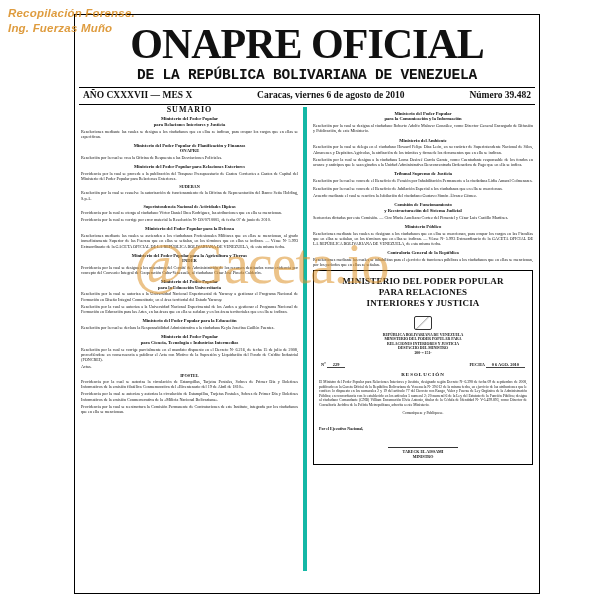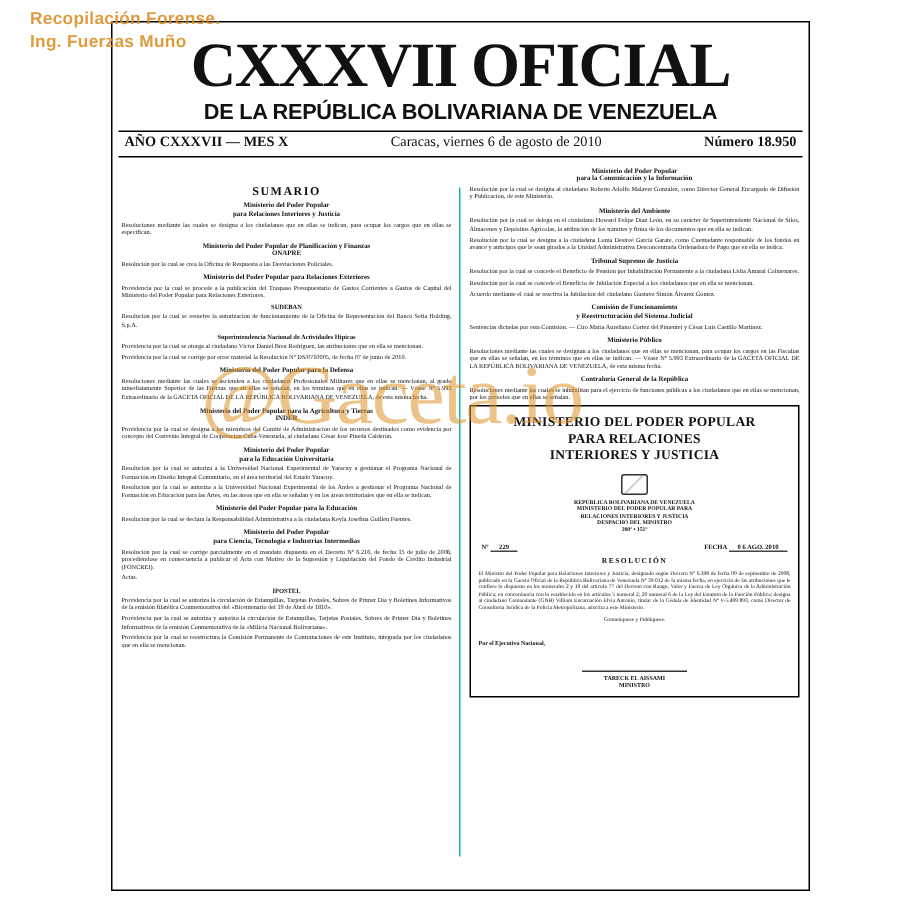--- a/index.html
+++ b/index.html
@@ -12,30 +12,31 @@
     height: 614px;
     font-family: "Liberation Serif", serif;
     color: #111;
     position: relative;
     overflow: hidden;
   }
 
   
   .wm-top {
     position: absolute;
-    left: 20px;
+    left: 8px;
     top: 6px;
     color: #d98b1e;
     font-family: "Liberation Sans", sans-serif;
     font-size: 11.5px;
     line-height: 15px;
     font-weight: bold;
     letter-spacing: .2px;
     z-index: 40;
     opacity: .85;
+    font-style: italic;
   }
   .wm-top div { white-space: nowrap; }
 
   
   .wm-big {
     position: absolute;
     left: 134px;
     top: 232px;
     font-family: "Liberation Serif", serif;
     font-size: 56px;
@@ -67,21 +68,21 @@
   }
   .masthead .title {
     font-family: "Liberation Serif", serif;
     font-weight: bold;
     font-size: 42px;
     line-height: 42px;
     letter-spacing: -1px;
     white-space: nowrap;
   }
   .masthead .subtitle {
-    font-family: Liberation Sans, sans-serif;
+    font-family: Liberation Mono, monospace;
     font-weight: bold;
     font-size: 14.5px;
     line-height: 16px;
     letter-spacing: -0.2px;
     margin-top: 2px;
     white-space: nowrap;
   }
   .rule {
     border-top: 1px solid #000;
     margin: 4px 4px 0 4px;
@@ -91,39 +92,39 @@
   .issueline {
     display: flex;
     justify-content: space-between;
     align-items: flex-end;
     font-family: "Liberation Serif", serif;
     font-size: 9.5px;
     font-weight: bold;
     padding: 2px 8px 2px 8px;
   }
   .issueline .center {
-    font-weight: normal;
+    font-weight: bold;
     font-size: 9.5px;
   }
 
   
   .body {
     display: flex;
     padding: 2px 6px 4px 6px;
     height: 470px;
     box-sizing: border-box;
   }
   .col {
     width: 50%;
     box-sizing: border-box;
     font-size: 4.2px;
     line-height: 5.2px;
     text-align: justify;
   }
-  .col.left { padding-right: 5px; border-right: 1px solid #14b8a6; margin-top: 18px; }
+  .col.left { padding-right: 5px; border-right: 4px solid #14b8a6; }
   .col.right { padding-left: 6px; }
 
   .sumario {
     text-align: center;
     font-weight: bold;
     font-size: 8px;
     letter-spacing: 1px;
     margin-bottom: 3px;
   }
   .org {
@@ -226,28 +227,28 @@
 <body>
 
 <div class="wm-top">
   <div>Recopilación Forense.</div>
   <div>Ing. Fuerzas Muño</div>
 </div>
 
 <div class="page">
 
   <div class="masthead">
-    <div class="title">CXXXVII OFICIAL</div>
+    <div class="title">ONAPRE OFICIAL</div>
     <div class="subtitle">DE LA REPÚBLICA BOLIVARIANA DE VENEZUELA</div>
   </div>
   <div class="rule"></div>
   <div class="issueline">
     <div>AÑO  CXXXVII — MES X</div>
     <div class="center">Caracas, viernes 6 de agosto de 2010</div>
-    <div>Número 18.950</div>
+    <div>Número 39.482</div>
   </div>
   <div class="rule thin"></div>
 
   <div class="body">
     <div class="col left">
       <div class="sumario">SUMARIO</div>
       <div id="left-entries">
           <div class="org">Ministerio del Poder Popular<br>para Relaciones Interiores y Justicia</div>
           <div class="para">Resoluciones mediante las cuales se designa a los ciudadanos que en ellas se indican, para ocupar los cargos que en ellas se especifican.</div>
           <div class="org">Ministerio del Poder Popular de Planificación y Finanzas<br>ONAPRE</div>

